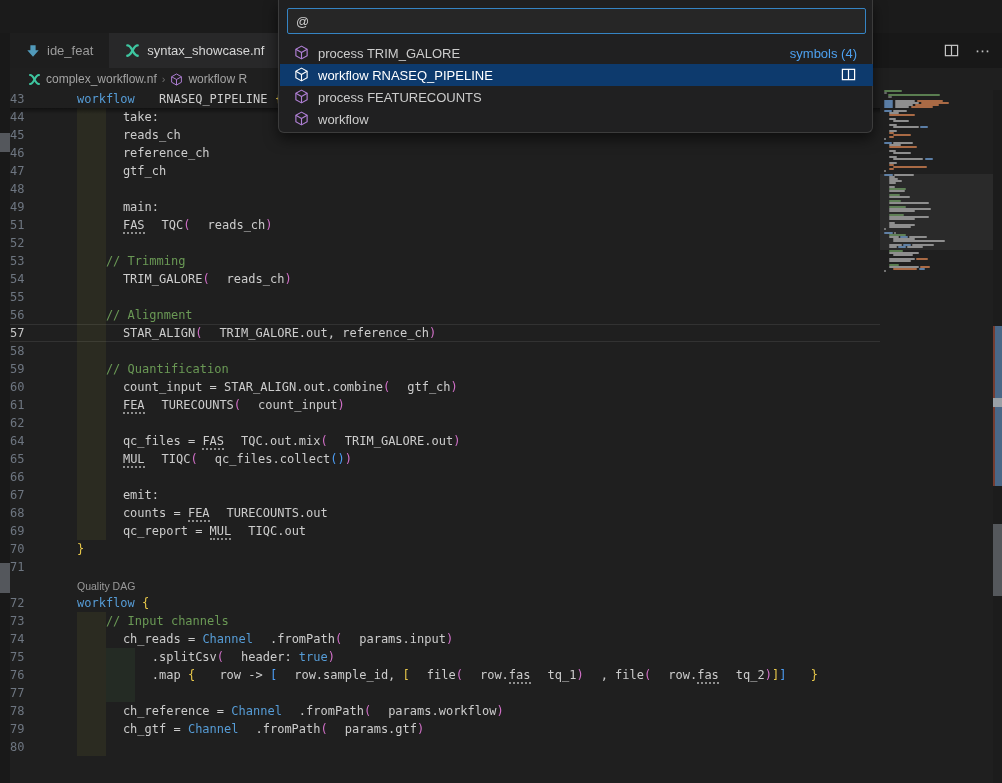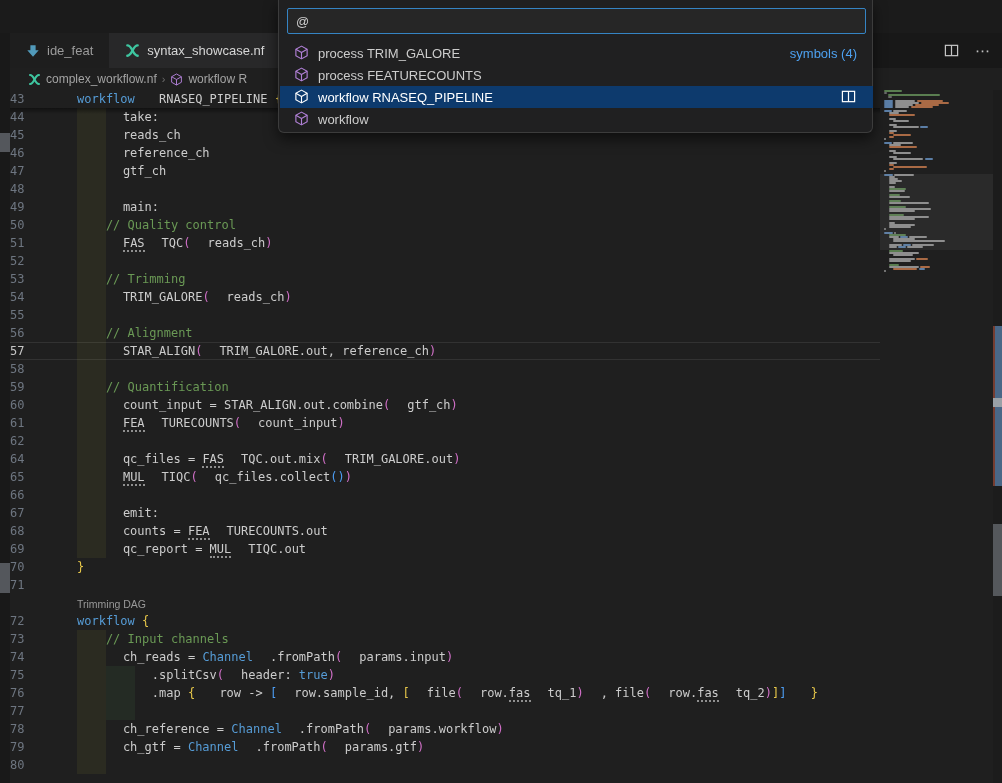--- a/index.html
+++ b/index.html
@@ -133,42 +133,41 @@
   <div class="editor">
     <div class="code-rows" id="codeRows">
         <div class="row sticky"><span class="num">43</span><span class="code"><span class="tok-kw">workflow </span><span class="tok-tx">RNASEQ_PIPELINE </span><span class="tok-b1">{</span></span></div>
         <div class="sticky-shadow"></div>
         <div class="row"><span class="ihl l0" style="left:67px;width:28.9px"></span><span class="num">44</span><span class="code"><span class="tok-tx">    take:</span></span></div>
         <div class="row"><span class="ihl l0" style="left:67px;width:28.9px"></span><span class="num">45</span><span class="code"><span class="tok-tx">    reads_ch</span></span></div>
         <div class="row"><span class="ihl l0" style="left:67px;width:28.9px"></span><span class="num">46</span><span class="code"><span class="tok-tx">    reference_ch</span></span></div>
         <div class="row"><span class="ihl l0" style="left:67px;width:28.9px"></span><span class="num">47</span><span class="code"><span class="tok-tx">    gtf_ch</span></span></div>
         <div class="row"><span class="ihl l0" style="left:67px;width:28.9px"></span><span class="num">48</span><span class="code"></span></div>
         <div class="row"><span class="ihl l0" style="left:67px;width:28.9px"></span><span class="num">49</span><span class="code"><span class="tok-tx">    main:</span></span></div>
-        <div class="row"><span class="ihl l0" style="left:67px;width:28.9px"></span><span class="num">50</span><span class="code"><span class="tok-cm">    // Quality control</span></span></div>
         <div class="row"><span class="ihl l0" style="left:67px;width:28.9px"></span><span class="num">51</span><span class="code"><span class="tok-tx">    </span><span class="tok-h">FAS</span><span class="tok-tx">TQC</span><span class="tok-b2">(</span><span class="tok-tx">reads_ch</span><span class="tok-b2">)</span></span></div>
         <div class="row"><span class="ihl l0" style="left:67px;width:28.9px"></span><span class="num">52</span><span class="code"></span></div>
         <div class="row"><span class="ihl l0" style="left:67px;width:28.9px"></span><span class="num">53</span><span class="code"><span class="tok-cm">    // Trimming</span></span></div>
         <div class="row"><span class="ihl l0" style="left:67px;width:28.9px"></span><span class="num">54</span><span class="code"><span class="tok-tx">    TRIM_GALORE</span><span class="tok-b2">(</span><span class="tok-tx">reads_ch</span><span class="tok-b2">)</span></span></div>
         <div class="row"><span class="ihl l0" style="left:67px;width:28.9px"></span><span class="num">55</span><span class="code"></span></div>
         <div class="row"><span class="ihl l0" style="left:67px;width:28.9px"></span><span class="num">56</span><span class="code"><span class="tok-cm">    // Alignment</span></span></div>
         <div class="row cur"><span class="ihl l0" style="left:67px;width:28.9px"></span><span class="num">57</span><span class="code"><span class="tok-tx">    STAR_ALIGN</span><span class="tok-b2">(</span><span class="tok-tx">TRIM_GALORE.out, reference_ch</span><span class="tok-b2">)</span></span></div>
         <div class="row"><span class="ihl l0" style="left:67px;width:28.9px"></span><span class="num">58</span><span class="code"></span></div>
         <div class="row"><span class="ihl l0" style="left:67px;width:28.9px"></span><span class="num">59</span><span class="code"><span class="tok-cm">    // Quantification</span></span></div>
         <div class="row"><span class="ihl l0" style="left:67px;width:28.9px"></span><span class="num">60</span><span class="code"><span class="tok-tx">    count_input = STAR_ALIGN.out.combine</span><span class="tok-b2">(</span><span class="tok-tx">gtf_ch</span><span class="tok-b2">)</span></span></div>
         <div class="row"><span class="ihl l0" style="left:67px;width:28.9px"></span><span class="num">61</span><span class="code"><span class="tok-tx">    </span><span class="tok-h">FEA</span><span class="tok-tx">TURECOUNTS</span><span class="tok-b2">(</span><span class="tok-tx">count_input</span><span class="tok-b2">)</span></span></div>
         <div class="row"><span class="ihl l0" style="left:67px;width:28.9px"></span><span class="num">62</span><span class="code"></span></div>
         <div class="row"><span class="ihl l0" style="left:67px;width:28.9px"></span><span class="num">64</span><span class="code"><span class="tok-tx">    qc_files = </span><span class="tok-h">FAS</span><span class="tok-tx">TQC.out.mix</span><span class="tok-b2">(</span><span class="tok-tx">TRIM_GALORE.out</span><span class="tok-b2">)</span></span></div>
         <div class="row"><span class="ihl l0" style="left:67px;width:28.9px"></span><span class="num">65</span><span class="code"><span class="tok-tx">    </span><span class="tok-h">MUL</span><span class="tok-tx">TIQC</span><span class="tok-b2">(</span><span class="tok-tx">qc_files.collect</span><span class="tok-b3">()</span><span class="tok-b2">)</span></span></div>
         <div class="row"><span class="ihl l0" style="left:67px;width:28.9px"></span><span class="num">66</span><span class="code"></span></div>
         <div class="row"><span class="ihl l0" style="left:67px;width:28.9px"></span><span class="num">67</span><span class="code"><span class="tok-tx">    emit:</span></span></div>
         <div class="row"><span class="ihl l0" style="left:67px;width:28.9px"></span><span class="num">68</span><span class="code"><span class="tok-tx">    counts = </span><span class="tok-h">FEA</span><span class="tok-tx">TURECOUNTS.out</span></span></div>
         <div class="row"><span class="ihl l0" style="left:67px;width:28.9px"></span><span class="num">69</span><span class="code"><span class="tok-tx">    qc_report = </span><span class="tok-h">MUL</span><span class="tok-tx">TIQC.out</span></span></div>
         <div class="row"><span class="num">70</span><span class="code"><span class="tok-b1">}</span></span></div>
         <div class="row"><span class="num">71</span><span class="code"></span></div>
-        <div class="lens">Trimming DAG</div>
+        <div class="lens">Quality DAG</div>
         <div class="row"><span class="num">72</span><span class="code"><span class="tok-kw">workflow </span><span class="tok-b1">{</span></span></div>
         <div class="row"><span class="ihl l0" style="left:67px;width:28.9px"></span><span class="num">73</span><span class="code"><span class="tok-cm">    // Input channels</span></span></div>
         <div class="row"><span class="ihl l0" style="left:67px;width:28.9px"></span><span class="num">74</span><span class="code"><span class="tok-tx">    ch_reads = </span><span class="tok-kw">Channel</span><span class="tok-tx">.fromPath</span><span class="tok-b2">(</span><span class="tok-tx">params.input</span><span class="tok-b2">)</span></span></div>
         <div class="row"><span class="ihl l0" style="left:67px;width:28.9px"></span><span class="ihl l1" style="left:95.9px;width:28.9px"></span><span class="num">75</span><span class="code"><span class="tok-tx">        .splitCsv</span><span class="tok-b2">(</span><span class="tok-tx">header: </span><span class="tok-kw">true</span><span class="tok-b2">)</span></span></div>
         <div class="row"><span class="ihl l0" style="left:67px;width:28.9px"></span><span class="ihl l1" style="left:95.9px;width:28.9px"></span><span class="num">76</span><span class="code"><span class="tok-tx">        .map </span><span class="tok-b1">{</span><span class="tok-tx"> row -&gt; </span><span class="tok-b3">[</span><span class="tok-tx">row.sample_id, </span><span class="tok-b1">[</span><span class="tok-tx">file</span><span class="tok-b2">(</span><span class="tok-tx">row.</span><span class="tok-h">fas</span><span class="tok-tx">tq_1</span><span class="tok-b2">)</span><span class="tok-tx">, file</span><span class="tok-b2">(</span><span class="tok-tx">row.</span><span class="tok-h">fas</span><span class="tok-tx">tq_2</span><span class="tok-b2">)</span><span class="tok-b1">]</span><span class="tok-b3">]</span><span class="tok-tx"> </span><span class="tok-b1">}</span></span></div>
         <div class="row"><span class="ihl l0" style="left:67px;width:28.9px"></span><span class="ihl l1" style="left:95.9px;width:28.9px"></span><span class="num">77</span><span class="code"></span></div>
         <div class="row"><span class="ihl l0" style="left:67px;width:28.9px"></span><span class="num">78</span><span class="code"><span class="tok-tx">    ch_reference = </span><span class="tok-kw">Channel</span><span class="tok-tx">.fromPath</span><span class="tok-b2">(</span><span class="tok-tx">params.workflow</span><span class="tok-b2">)</span></span></div>
         <div class="row"><span class="ihl l0" style="left:67px;width:28.9px"></span><span class="num">79</span><span class="code"><span class="tok-tx">    ch_gtf = </span><span class="tok-kw">Channel</span><span class="tok-tx">.fromPath</span><span class="tok-b2">(</span><span class="tok-tx">params.gtf</span><span class="tok-b2">)</span></span></div>
         <div class="row"><span class="ihl l0" style="left:67px;width:28.9px"></span><span class="num">80</span><span class="code"></span></div>
       </div>
@@ -421,30 +420,20 @@
         <div class="qo-item">
           <span class="qo-icon">
             <svg width="15" height="15" viewBox="0 0 16 16" fill="none" stroke="currentColor" stroke-width="1.2" stroke-linejoin="round">
               <path d="M8 1.2 L14 4.6 V11.4 L8 14.8 L2 11.4 V4.6 Z"></path>
               <path d="M2 4.6 L8 8 L14 4.6"></path>
               <path d="M8 8 V14.8"></path>
             </svg>
           </span>
           <span>process TRIM_GALORE</span>
           <span class="qo-badge">symbols (4)</span>
-        </div>
-        <div class="qo-item">
-          <span class="qo-icon">
-            <svg width="15" height="15" viewBox="0 0 16 16" fill="none" stroke="currentColor" stroke-width="1.2" stroke-linejoin="round">
-              <path d="M8 1.2 L14 4.6 V11.4 L8 14.8 L2 11.4 V4.6 Z"></path>
-              <path d="M2 4.6 L8 8 L14 4.6"></path>
-              <path d="M8 8 V14.8"></path>
-            </svg>
-          </span>
-          <span>process FEATURECOUNTS</span>
         </div>
         <div class="qo-item sel">
           <span class="qo-icon">
             <svg width="15" height="15" viewBox="0 0 16 16" fill="none" stroke="currentColor" stroke-width="1.2" stroke-linejoin="round">
               <path d="M8 1.2 L14 4.6 V11.4 L8 14.8 L2 11.4 V4.6 Z"></path>
               <path d="M2 4.6 L8 8 L14 4.6"></path>
               <path d="M8 8 V14.8"></path>
             </svg>
           </span>
           <span>workflow RNASEQ_PIPELINE</span>
@@ -456,18 +445,28 @@
           </span>
         </div>
         <div class="qo-item">
           <span class="qo-icon">
             <svg width="15" height="15" viewBox="0 0 16 16" fill="none" stroke="currentColor" stroke-width="1.2" stroke-linejoin="round">
               <path d="M8 1.2 L14 4.6 V11.4 L8 14.8 L2 11.4 V4.6 Z"></path>
               <path d="M2 4.6 L8 8 L14 4.6"></path>
               <path d="M8 8 V14.8"></path>
             </svg>
           </span>
+          <span>process FEATURECOUNTS</span>
+        </div>
+        <div class="qo-item">
+          <span class="qo-icon">
+            <svg width="15" height="15" viewBox="0 0 16 16" fill="none" stroke="currentColor" stroke-width="1.2" stroke-linejoin="round">
+              <path d="M8 1.2 L14 4.6 V11.4 L8 14.8 L2 11.4 V4.6 Z"></path>
+              <path d="M2 4.6 L8 8 L14 4.6"></path>
+              <path d="M8 8 V14.8"></path>
+            </svg>
+          </span>
           <span>workflow <entry></entry></span>
         </div>
       </div>
   </div>
 
 </div>
 
 </body></html>

